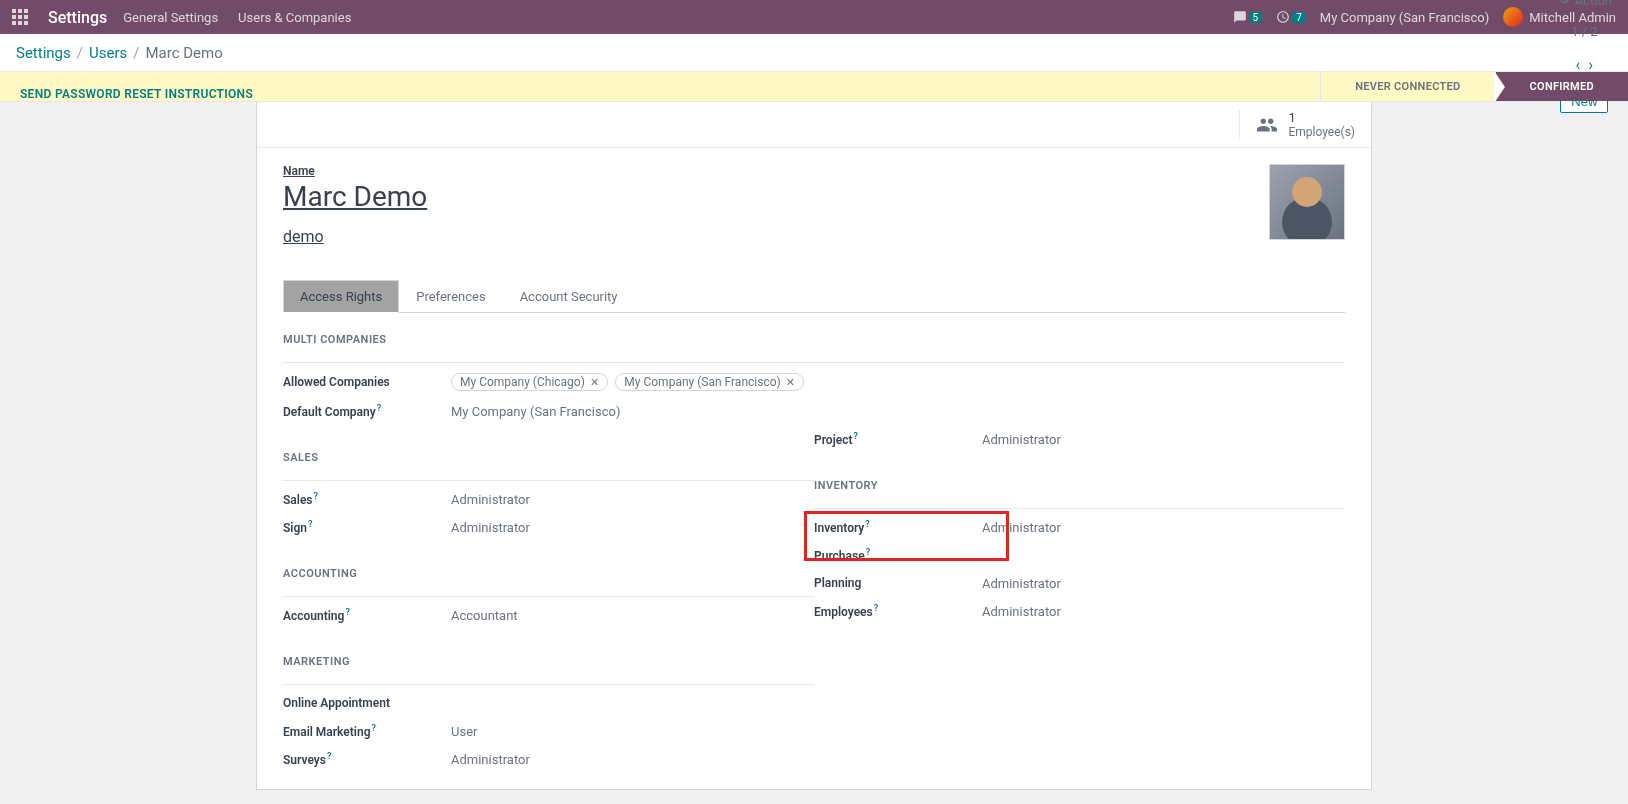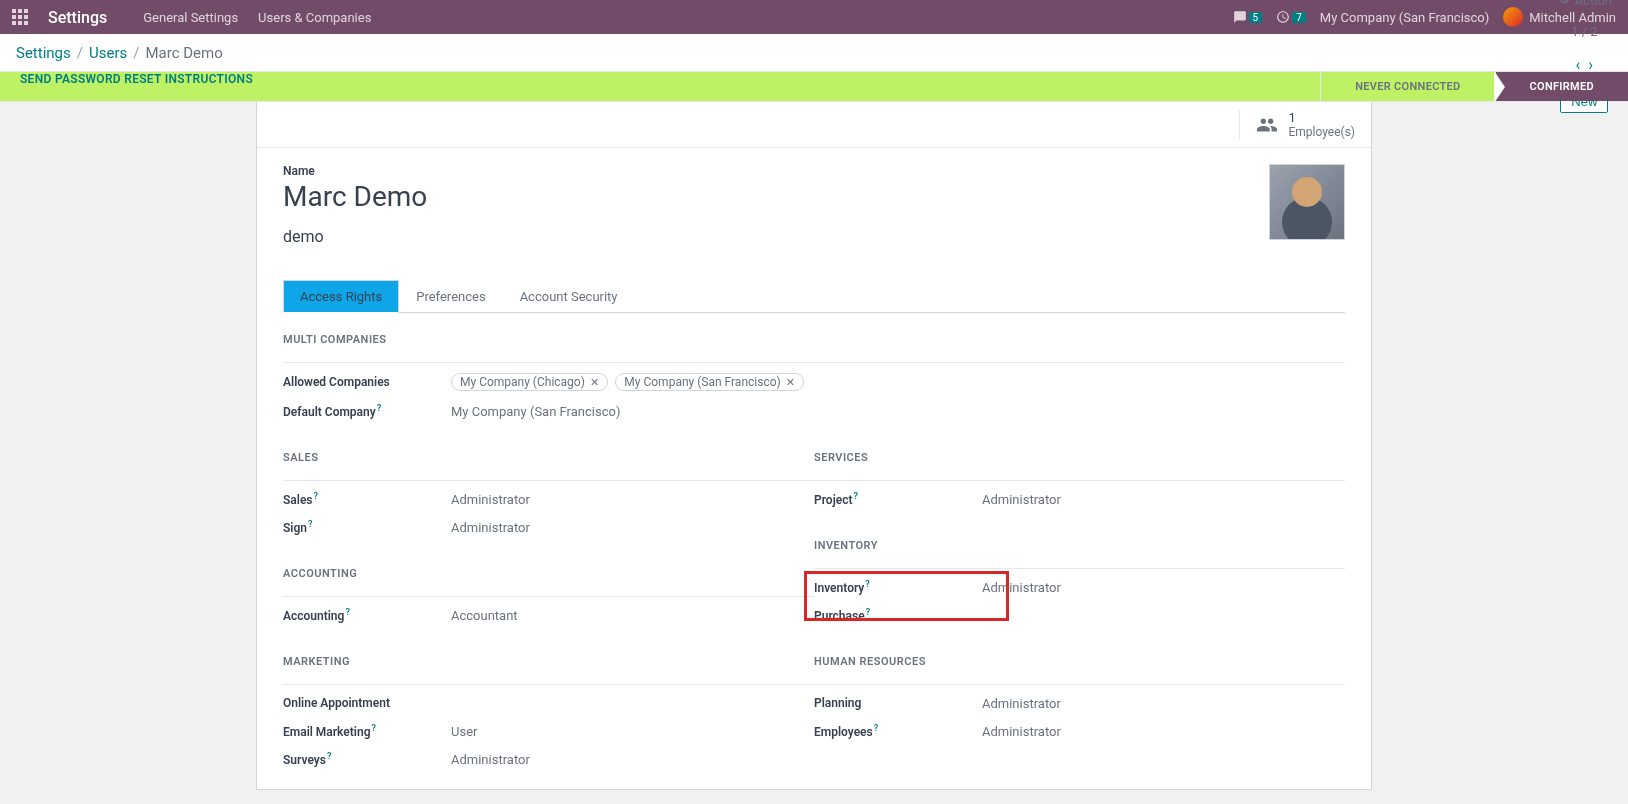--- a/index.html
+++ b/index.html
@@ -3,40 +3,40 @@
   <meta charset="utf-8">
   <style>
     * { margin: 0; padding: 0; box-sizing: border-box; }
     body { font-family: -apple-system, BlinkMacSystemFont, "Segoe UI", Roboto, "Helvetica Neue", Arial, sans-serif; font-size: 13px; color: #374151; background: #f9fafb; }
     
     .topbar { background: #714b67; height: 34px; display: flex; align-items: center; padding: 0 12px; color: #e0d4dc; }
     .topbar-left { display: flex; align-items: center; gap: 16px; }
     .apps-icon { display: grid; grid-template-columns: repeat(3, 4px); grid-template-rows: repeat(3, 4px); gap: 2px; cursor: pointer; }
     .apps-icon span { background: #e0d4dc; }
     .topbar-title { color: #fff; font-size: 16px; font-weight: 500; margin-left: 4px; }
-    .topbar-menu { display: flex; gap: 20px; margin-left: 20px; font-size: 13px; justify-content: space-between; }
+    .topbar-menu { display: flex; gap: 20px; font-size: 13px; justify-content: space-between; }
     .topbar-menu-item { cursor: pointer; color: #e0d4dc; }
     .topbar-right { margin-left: auto; display: flex; align-items: center; gap: 14px; font-size: 13px; }
     .badge-item { display: flex; align-items: center; gap: 2px; cursor: pointer; }
     .badge { background: #017e84; color: #fff; font-size: 10px; padding: 0 4px; border-radius: 2px; min-width: 12px; text-align: center; }
     .avatar { width: 20px; height: 20px; border-radius: 50%; background: linear-gradient(135deg, #f59e0b, #dc2626); }
     
     .subbar { background: #fff; height: 38px; display: flex; align-items: center; padding: 0 16px; border-bottom: 1px solid #e5e7eb; }
     .breadcrumb { display: flex; align-items: center; gap: 6px; font-size: 15px; }
     .breadcrumb-link { color: #017e84; cursor: pointer; }
     .breadcrumb-sep { color: #9ca3af; }
     .breadcrumb-current { color: #6b7280; }
     .subbar-right { margin-left: auto; display: flex; align-items: center; gap: 16px; flex-direction: column; }
     .action-btn { color: #6b7280; font-size: 13px; cursor: pointer; display: flex; align-items: center; gap: 4px; }
     .pager { color: #6b7280; font-size: 13px; }
     .pager-arrows { display: flex; gap: 4px; }
     .pager-arrow { color: #017e84; cursor: pointer; font-size: 16px; padding: 0 2px; }
     .new-btn { border: 1px solid #017e84; color: #017e84; background: #fff; padding: 3px 10px; font-size: 13px; cursor: pointer; border-radius: 2px; }
     
-    .statusbar { background: #bef264; height: 30px; display: flex; align-items: flex-start; padding: 0 0 0 20px; border-bottom: 1px solid #e5e7eb; }
+    .statusbar { background: #fef9c3; height: 30px; display: flex; align-items: flex-end; padding: 0 0 0 20px; border-bottom: 1px solid #e5e7eb; }
     .status-action { color: #017e84; font-weight: 600; font-size: 12px; letter-spacing: 0.3px; cursor: pointer; }
     .status-right { margin-left: auto; display: flex; align-items: stretch; height: 100%; }
     .status-step { padding: 0 34px; display: flex; align-items: center; font-size: 11px; font-weight: 600; letter-spacing: 0.3px; color: #6b7280; border-left: 1px solid #e5e7eb; position: relative; }
     .status-step.active { background: #714b67; color: #fff; }
     .status-step.arrow::after {
       content: ''; position: absolute; right: -10px; top: 0; bottom: 0;
       border-left: 10px solid #e5e7eb; border-top: 15px solid transparent; border-bottom: 15px solid transparent;
       z-index: 1;
     }
     .status-step.arrow-inner::before {
@@ -46,33 +46,33 @@
     }
     
     .page { background: #f1f1f1; min-height: calc(100vh - 102px); padding: 0; }
     .sheet { background: #fff; margin: 0 auto; width: 1116px; border: 1px solid #d1d5db; border-top: none; }
     .sheet-header { border-bottom: 1px solid #e5e7eb; display: flex; justify-content: flex-end; padding: 8px 16px; }
     .employee-btn { display: flex; align-items: center; gap: 10px; border-left: 1px solid #e5e7eb; padding-left: 16px; cursor: pointer; }
     .employee-btn .count { font-size: 13px; color: #374151; }
     .employee-btn .label { font-size: 12px; color: #6b7280; }
     
     .sheet-body { padding: 16px 26px; }
-    .top-row { display: flex; justify-content: space-between; }
+    .top-row { display: flex; justify-content: space-between; text-decoration: underline; }
     .top-fields { flex: 1; }
     .field-block { margin-bottom: 14px; }
     .field-label { font-size: 12px; font-weight: 600; color: #374151; }
     .help-q { color: #017e84; font-size: 9px; vertical-align: super; margin-left: 1px; }
     .field-value-lg { font-size: 28px; color: #374151; margin-top: 2px; }
     .field-value-md { font-size: 16px; color: #374151; margin-top: 2px; }
     .user-photo { width: 76px; height: 76px; background: linear-gradient(135deg, #9ca3af 0%, #6b7280 100%); border: 1px solid #d1d5db; position: relative; overflow: hidden; }
     .user-photo::after { content: ''; position: absolute; top: 12px; left: 22px; width: 30px; height: 30px; background: #d4a574; border-radius: 50%; box-shadow: 0 30px 0 10px #4b5563; }
     
     .tabs { display: flex; border-bottom: 1px solid #d1d5db; margin-top: 20px; }
     .tab { padding: 8px 16px; font-size: 13px; color: #6b7280; cursor: pointer; border: 1px solid transparent; border-bottom: none; margin-bottom: -1px; }
-    .tab.active { color: #374151; border-color: #d1d5db; background: #0ea5e9; border-bottom: 1px solid #fff; }
+    .tab.active { color: #374151; border-color: #d1d5db; background: #a3a3a3; border-bottom: 1px solid #fff; }
     
     .section-title { font-size: 11px; font-weight: 600; letter-spacing: 0.5px; color: #6b7280; margin-top: 26px; margin-bottom: 4px; border-bottom: 1px solid #e5e7eb; padding-bottom: 16px; }
     .section-title.first { margin-top: 20px; }
     
     .field-row { display: flex; align-items: center; padding: 6px 0; min-height: 28px; }
     .field-row .lbl { width: 168px; font-size: 12px; font-weight: 600; color: #374151; }
     .field-row .val { color: #6b7280; font-size: 13px; }
     
     .tag { display: inline-flex; align-items: center; border: 1px solid #d1d5db; border-radius: 12px; padding: 1px 8px; font-size: 12px; color: #6b7280; margin-right: 4px; }
     .tag .x { margin-left: 5px; cursor: pointer; font-size: 11px; }
@@ -243,40 +243,38 @@
             <div class="val">User</div>
           </div>
           <div class="field-row">
             <div class="lbl"><span>Surveys</span><span class="help-q">?</span></div>
             <div class="val">Administrator</div>
           </div>
         </div>
 
         <div class="col">
 
-          <div class="section-title">SERVICES</div>
           <div class="field-row">
             <div class="lbl"><span>Project</span><span class="help-q">?</span></div>
             <div class="val">Administrator</div>
           </div>
 
           <div class="section-title">INVENTORY</div>
           <div class="field-row">
             <div class="lbl"><span>Inventory</span><span class="help-q">?</span></div>
             <div class="val">Administrator</div>
           </div>
           <div class="purchase-wrap">
             <div class="highlight-box" style="left:-10px; top:-30px; width:205px; height:50px;"></div>
             <div class="field-row">
               <div class="lbl"><span>Purchase</span><span class="help-q">?</span></div>
               <div class="val"></div>
             </div>
           </div>
 
-          <div class="section-title">HUMAN RESOURCES</div>
           <div class="field-row">
             <div class="lbl">Planning</div>
             <div class="val">Administrator</div>
           </div>
           <div class="field-row">
             <div class="lbl"><span>Employees</span><span class="help-q">?</span></div>
             <div class="val">Administrator</div>
           </div>
         </div>
       </div>

